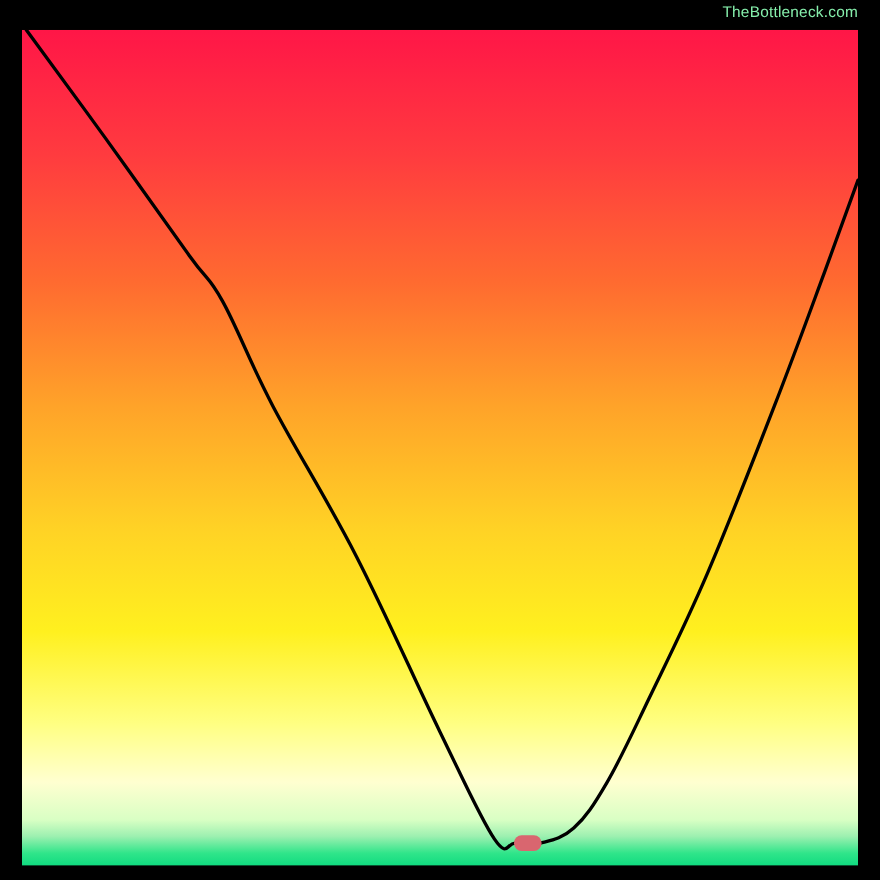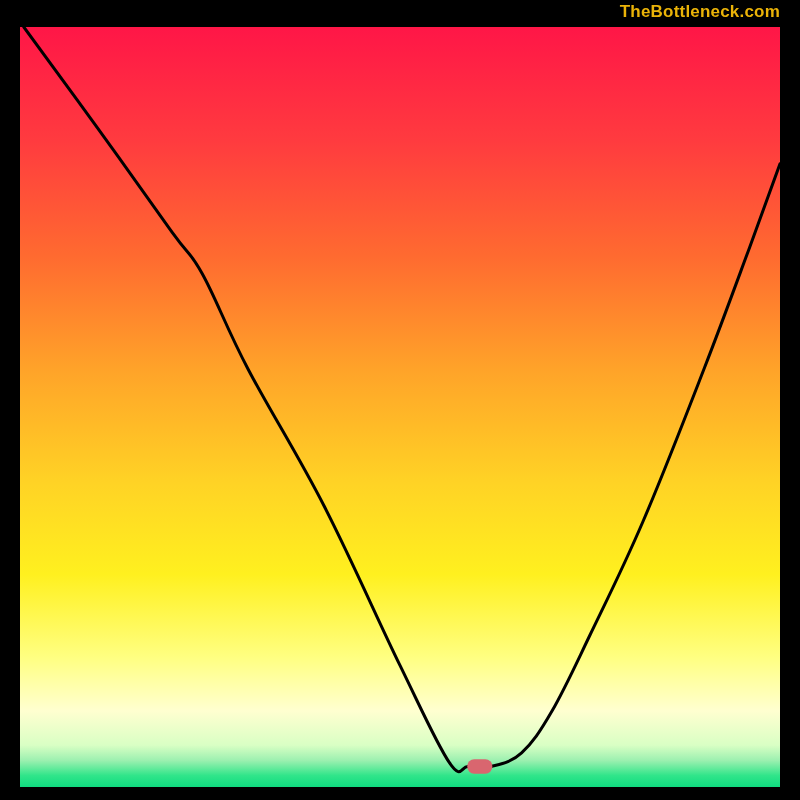--- a/index.html
+++ b/index.html
@@ -15,24 +15,24 @@
     left: 0;
     top: 0;
     width: 800px;
     height: 800px;
     background: #000;
   }
   .watermark {
     position: absolute;
     top: 2px;
     right: 20px;
-    color: #eab308;
+    color: #86efac;
     font-family: Arial, Helvetica, sans-serif;
-    font-size: 17px;
-    font-weight: 700;
+    font-size: 14px;
+    font-weight: 400;
     letter-spacing: 0.2px;
   }
   .plot {
     position: absolute;
     left: 20px;
     top: 27px;
     width: 760px;
     height: 760px;
     overflow: hidden;
   }

